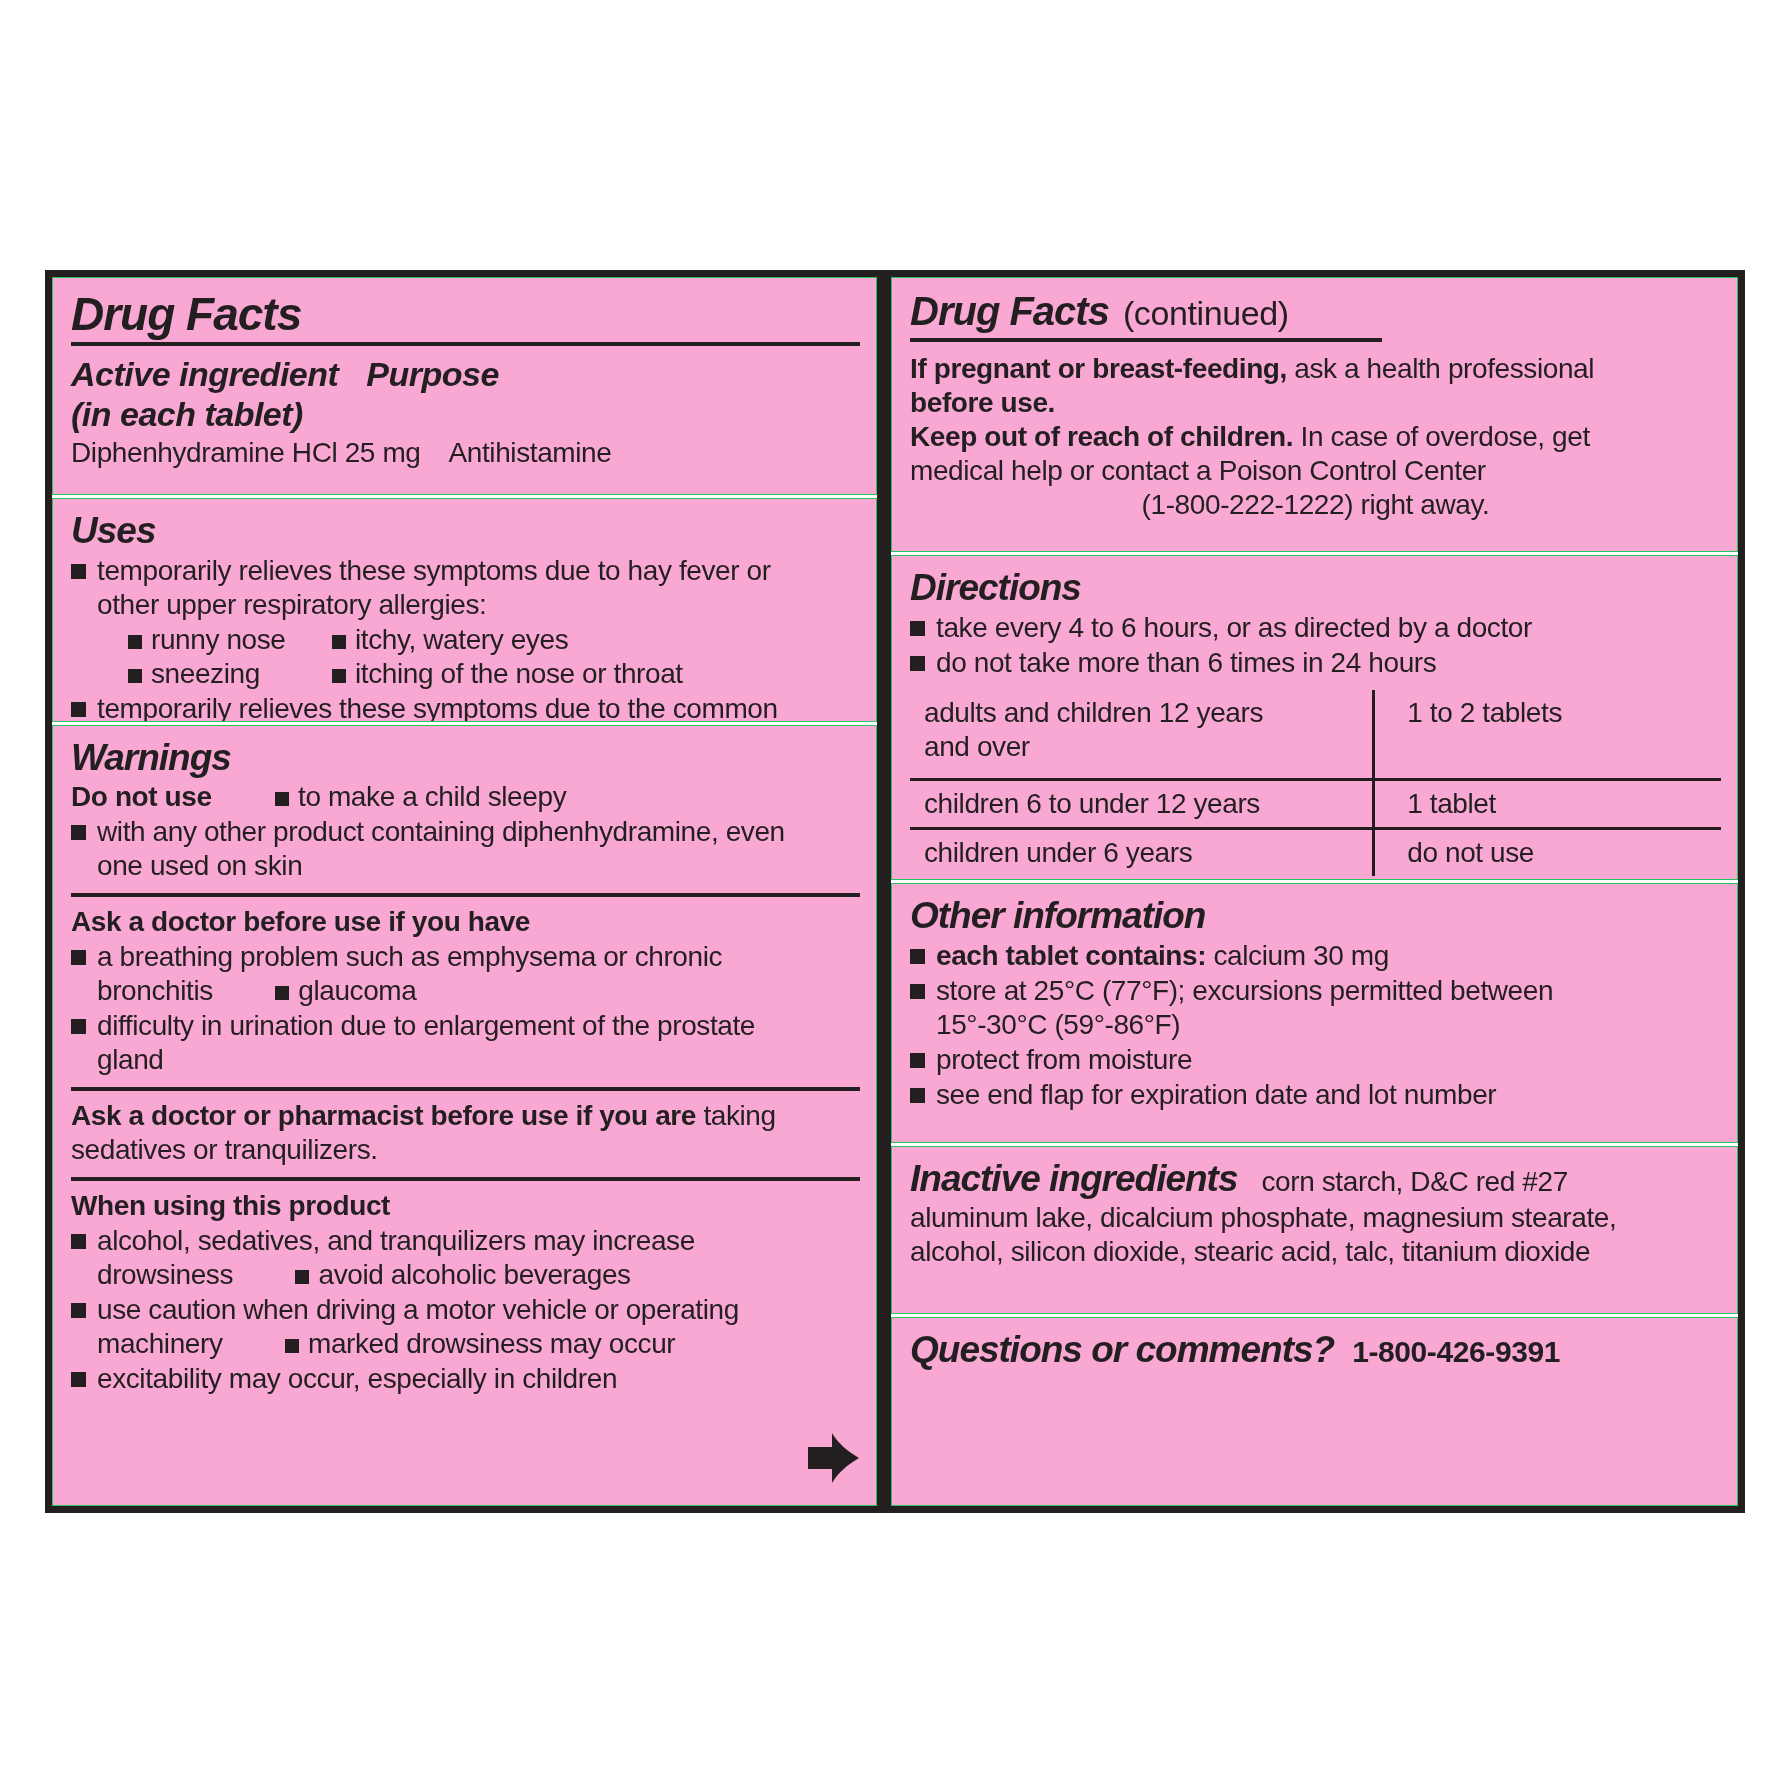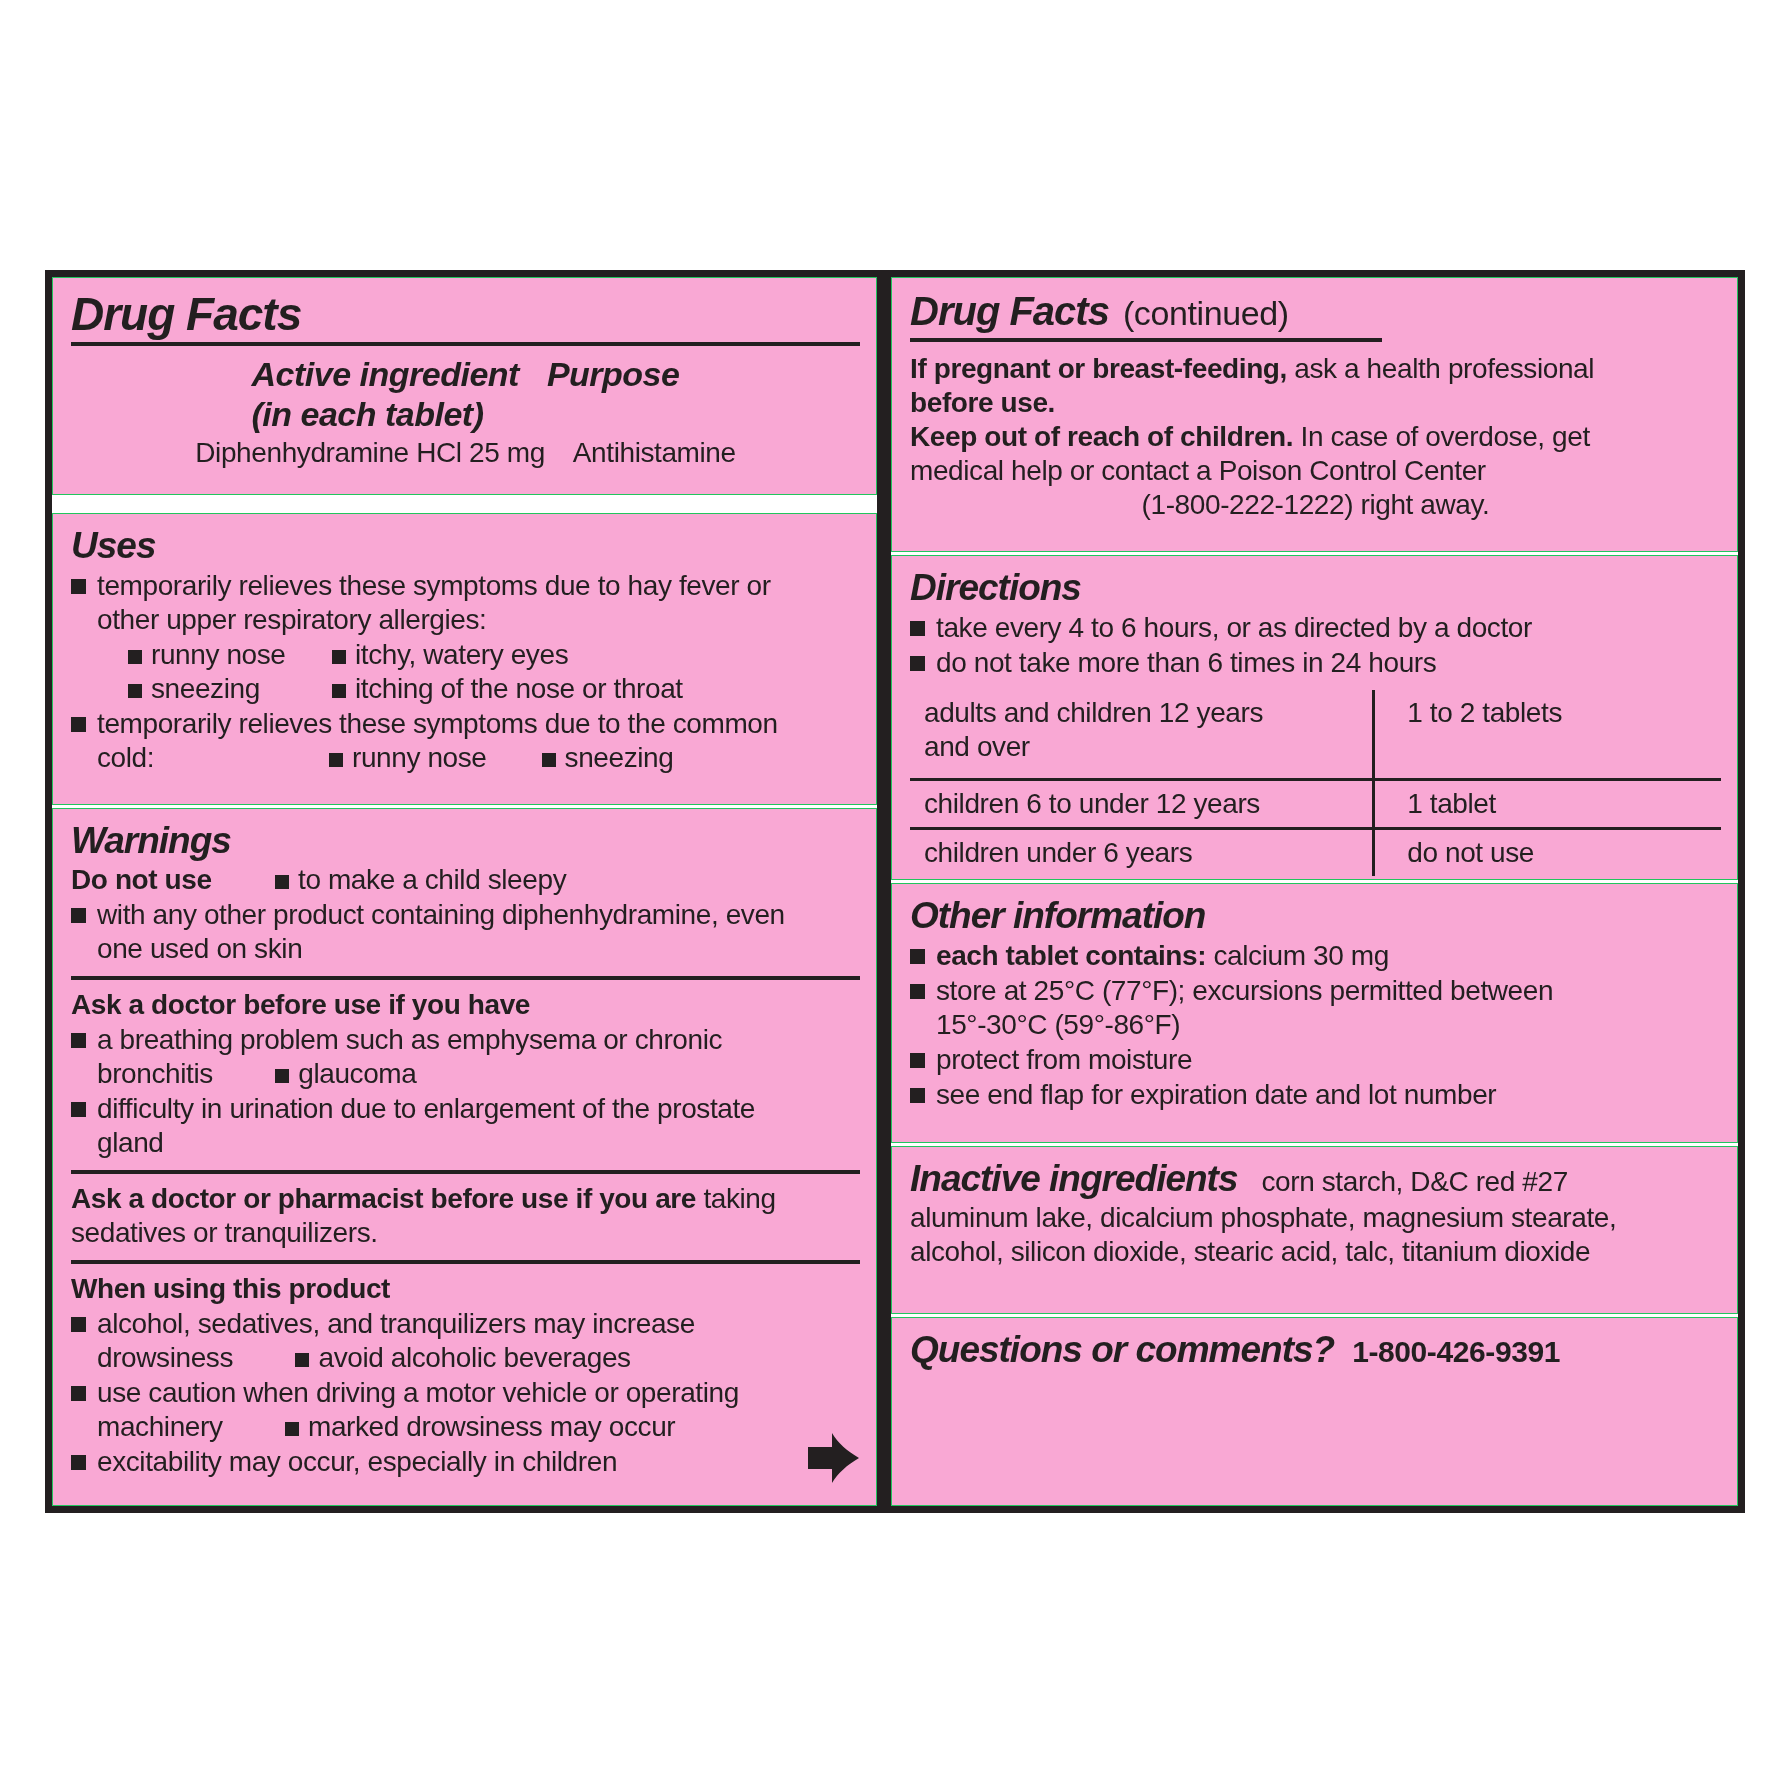--- a/index.html
+++ b/index.html
@@ -13,21 +13,21 @@
   .grow{flex:1 1 auto;}
 
   .big-title{font-size:46px;font-weight:bold;font-style:italic;letter-spacing:-1px;line-height:52px;}
   .title-underline{border-bottom:4px solid #231f20;margin:2px 0 8px 0;}
   .sec-h{font-size:37px;font-weight:bold;font-style:italic;letter-spacing:-1px;line-height:44px;}
   .sub-h{font-size:34px;font-weight:bold;font-style:italic;letter-spacing:-0.5px;line-height:40px;}
   .body-t{font-size:28px;line-height:34px;letter-spacing:-0.4px;}
   .b{font-weight:bold;}
   .rule{border-bottom:4px solid #231f20;margin:10px 0 8px 0;}
 
-  .row{display:flex;justify-content:center;align-items:flex-start;gap:28px;}
+  .row{display:flex;justify-content:flex-start;align-items:flex-start;gap:28px;}
   .bullet-row{display:flex;align-items:flex-start;margin:1px 0;}
   .sq{flex:0 0 auto;width:15px;height:15px;background:#231f20;margin:10px 11px 0 0;}
   .isq{display:inline-block;width:14px;height:14px;background:#231f20;margin-right:9px;}
   .gap55{margin-left:55px;}
   .btext{flex:1 1 auto;}
 
   .uses-grid{margin-left:57px;}
   .uses-grid .gr{display:flex;}
   .uses-grid .c1{width:204px;}
   .cold-line{display:flex;}
@@ -64,21 +64,21 @@
           <div class="sub-h">(in each tablet)</div>
         </div>
         <div class="sub-h">Purpose</div>
       </div>
       <div class="row" style="margin-top:2px;">
         <div class="body-t">Diphenhydramine HCl 25 mg</div>
         <div class="body-t">Antihistamine</div>
       </div>
     </div>
 
-    <div class="box" style="height:292px;margin-top:15px;">
+    <div class="box" style="height:224px;">
       <div class="sec-h">Uses</div>
       <div class="bullet-row body-t">
         <span class="sq"></span>
         <span class="btext">
           <span style="display:block;">temporarily relieves these symptoms due to hay fever or</span>
           <span style="display:block;">other upper respiratory allergies:</span>
         </span>
       </div>
       <div class="uses-grid body-t">
         <div class="gr">

